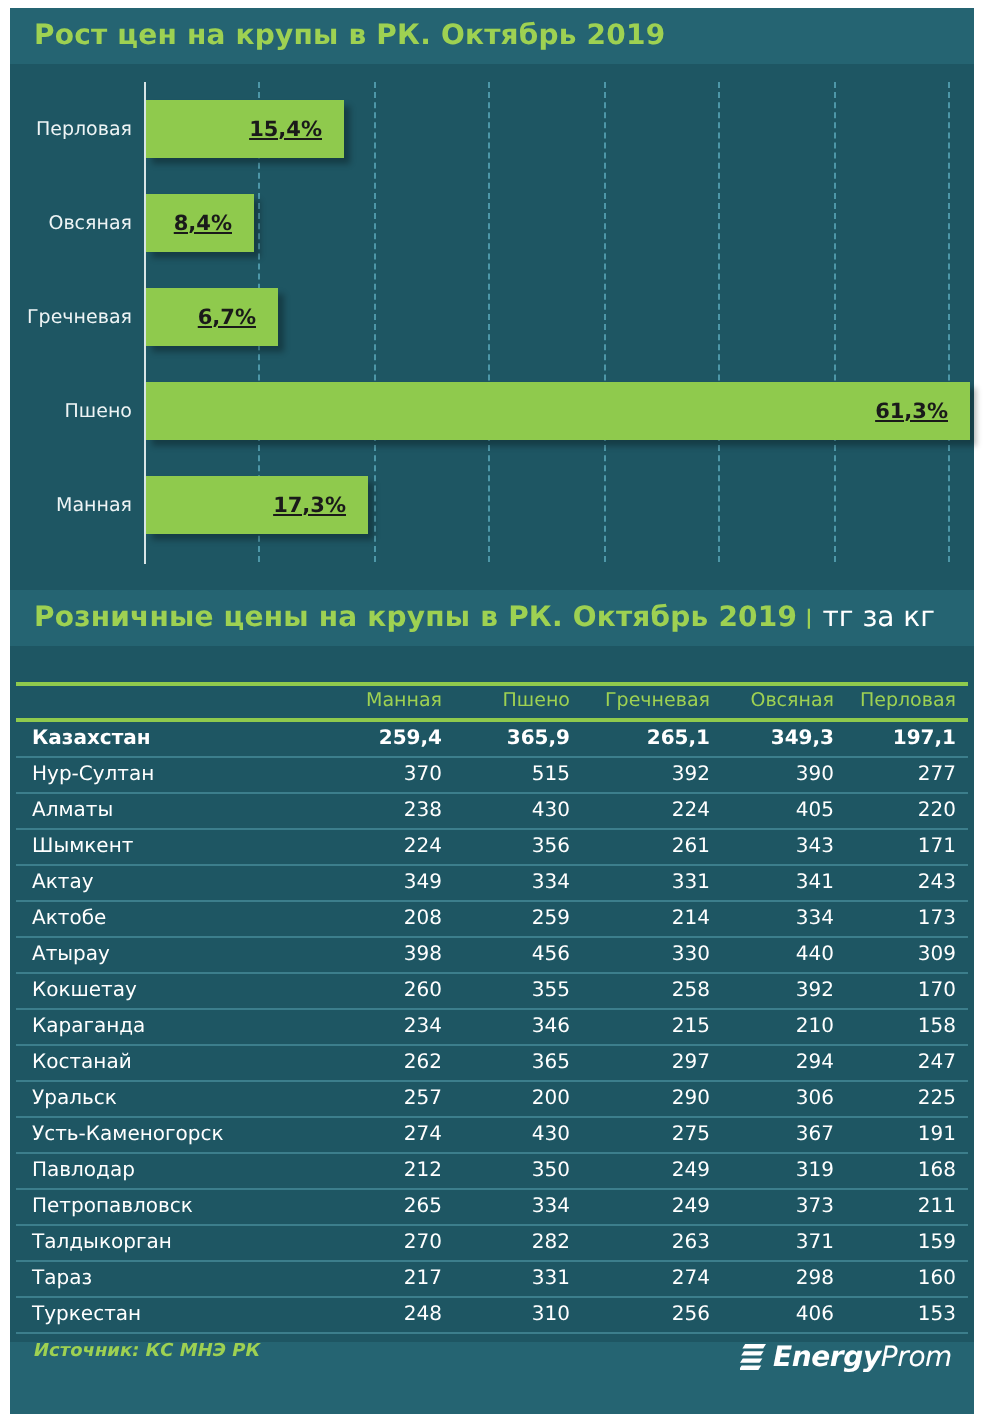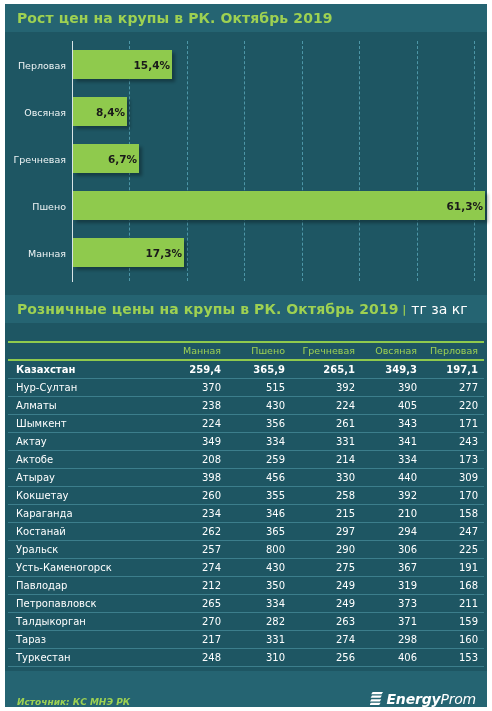--- a/index.html
+++ b/index.html
@@ -94,22 +94,23 @@
     left:1px;
     height:29px;
     background:#8fca4d;
     box-shadow:3px 3px 3px rgba(0,0,0,0.30);
     display:flex;align-items:center;justify-content:flex-end;
   }
   .bar-val{
     font-size:10.5px;
     color:#1a1a1a;
     font-weight:bold;
-    padding-right:2px;
-    white-space:nowrap;
+    padding-right:11px;
+    white-space:nowrap;
+    text-decoration:underline;
   }
 
   
   .table-wrap{
     position:absolute;
     left:3px;top:337px;
     width:476px;
   }
   table{
     width:476px;
@@ -145,21 +146,21 @@
     font-weight:bold;
   }
   tbody tr:last-child td{border-bottom:1px solid #3c7e8c;}
 
   
   .footer{
     position:absolute;
     left:0;right:0;bottom:0;
     height:36px;
     background:#256472;
-    display:flex;align-items:flex-end;
+    display:flex;align-items:flex-start;
     justify-content:space-between;
     gap:21px;
   }
   .src{
     padding-left:12px;
     font-size:9px;
     font-style:italic;
     font-weight:bold;
     color:#9ed152;
     white-space:nowrap;
@@ -342,21 +343,21 @@
           <td class="c0">Костанай</td>
           <td>262</td>
           <td>365</td>
           <td>297</td>
           <td>294</td>
           <td>247</td>
         </tr>
         <tr>
           <td class="c0">Уральск</td>
           <td>257</td>
-          <td>800</td>
+          <td>200</td>
           <td>290</td>
           <td>306</td>
           <td>225</td>
         </tr>
         <tr>
           <td class="c0">Усть-Каменогорск</td>
           <td>274</td>
           <td>430</td>
           <td>275</td>
           <td>367</td>

